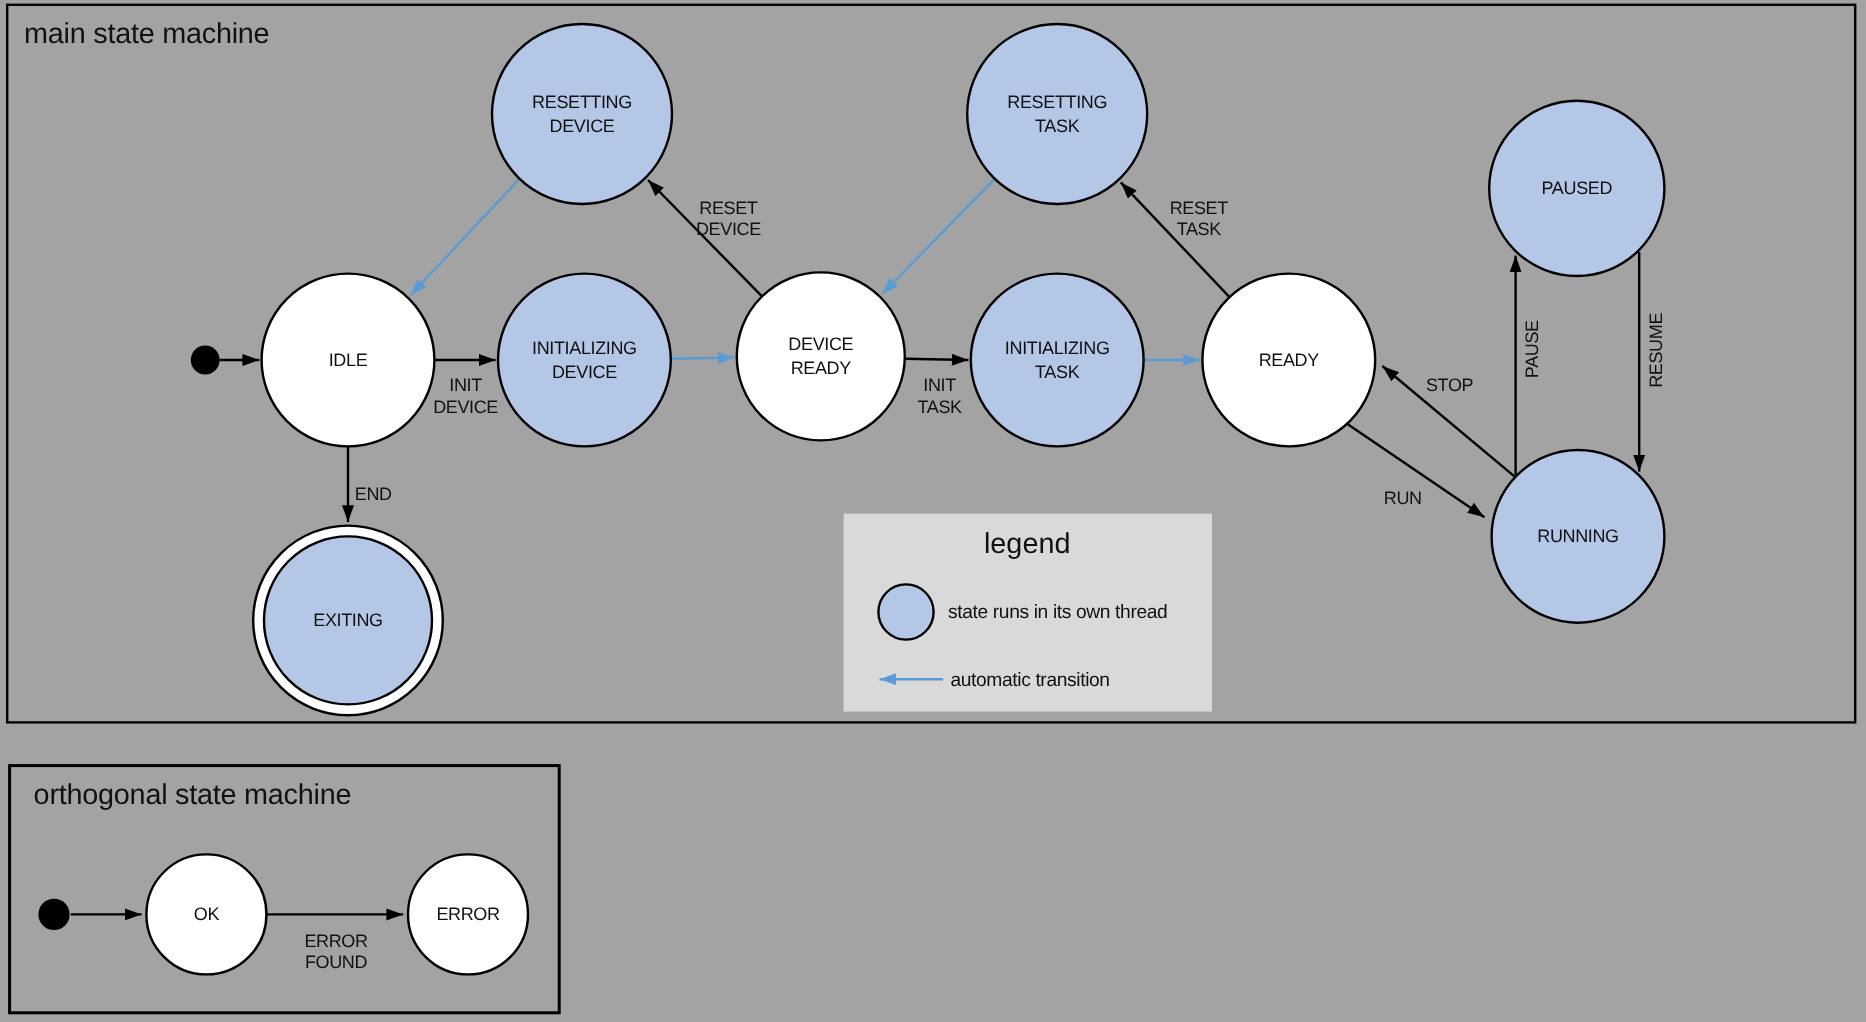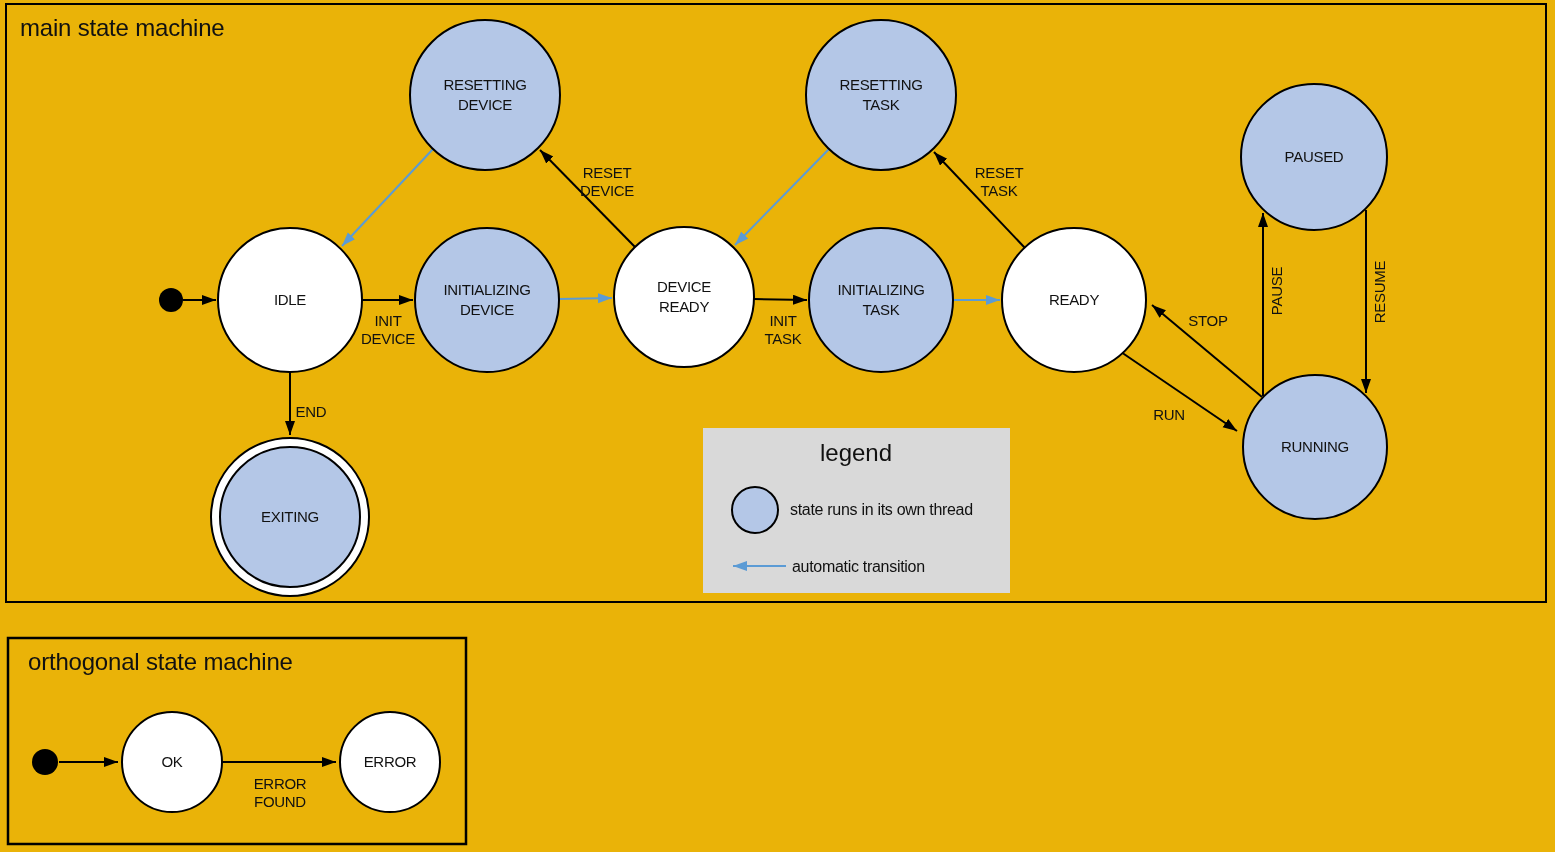--- a/index.html
+++ b/index.html
@@ -1,16 +1,16 @@
 <!DOCTYPE html>
 <html><head>
 <meta charset="utf-8">
 <style>
   html,body{margin:0;padding:0;background:#fff;}
-  .stage{position:relative;width:1555px;height:852px;background:#eab308;overflow:hidden;}
+  .stage{position:relative;width:1555px;height:852px;background:#a3a3a3;overflow:hidden;}
   svg{display:block;}
   text{font-family:"Liberation Sans", sans-serif;fill:#111;}
   .box{fill:none;stroke:#000;stroke-width:2;}
   .box-thick{fill:none;stroke:#000;stroke-width:2.5;}
   .title{font-size:24px;letter-spacing:-0.2px;}
   .state{stroke:#000;stroke-width:2;}
   .state-plain{fill:#ffffff;}
   .lbl{font-size:15px;letter-spacing:-0.3px;text-anchor:middle;}
   .edge{stroke:#000;stroke-width:2;fill:none;}
   .edge-blue{stroke-width:2;fill:none;}

